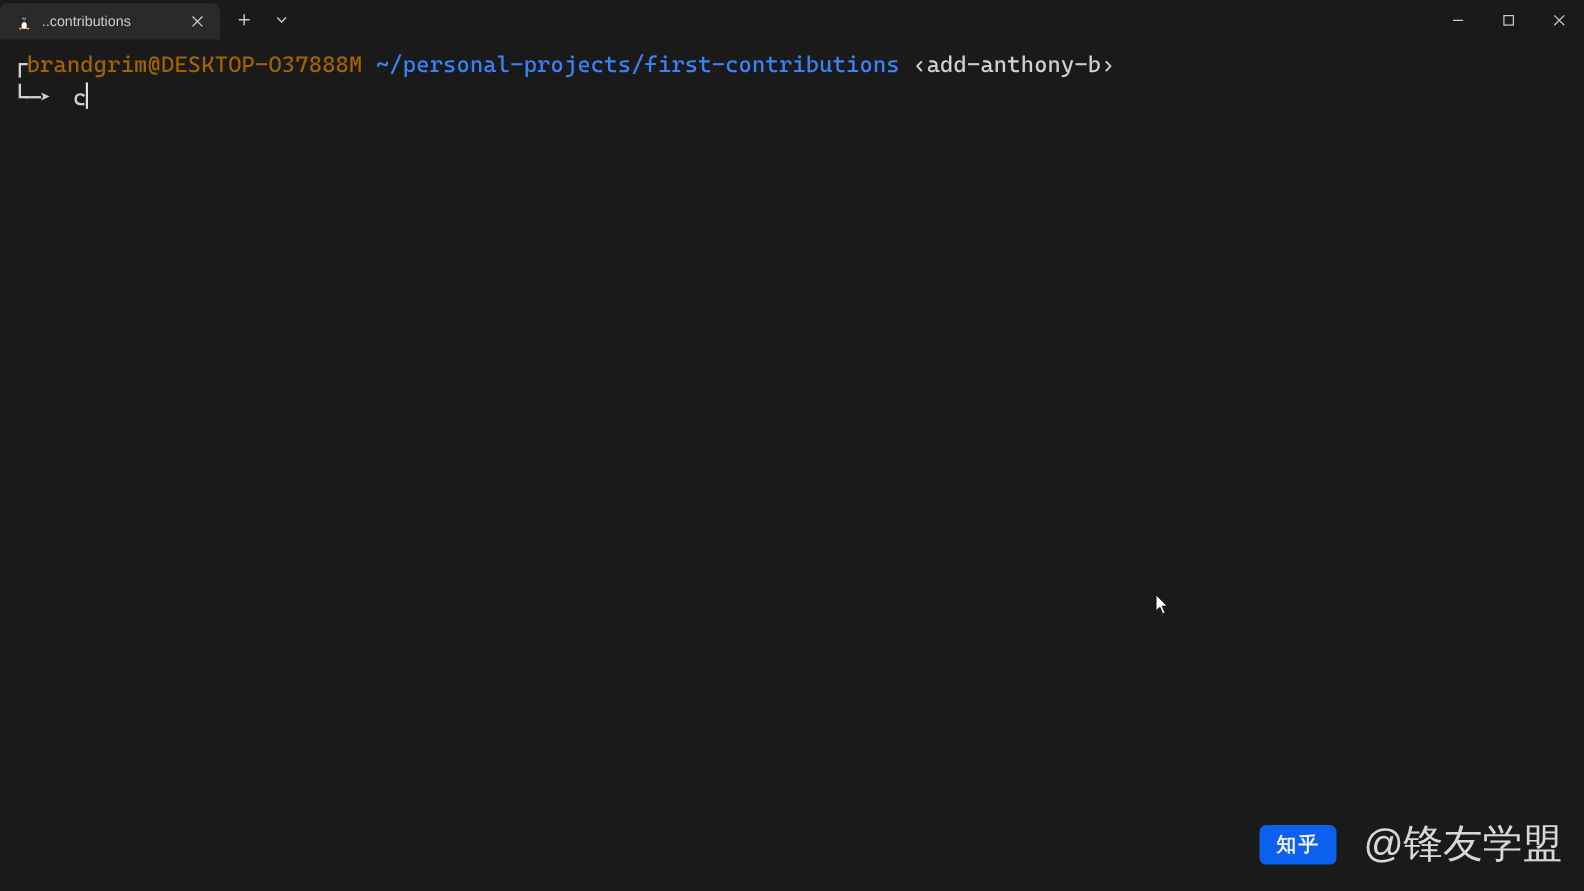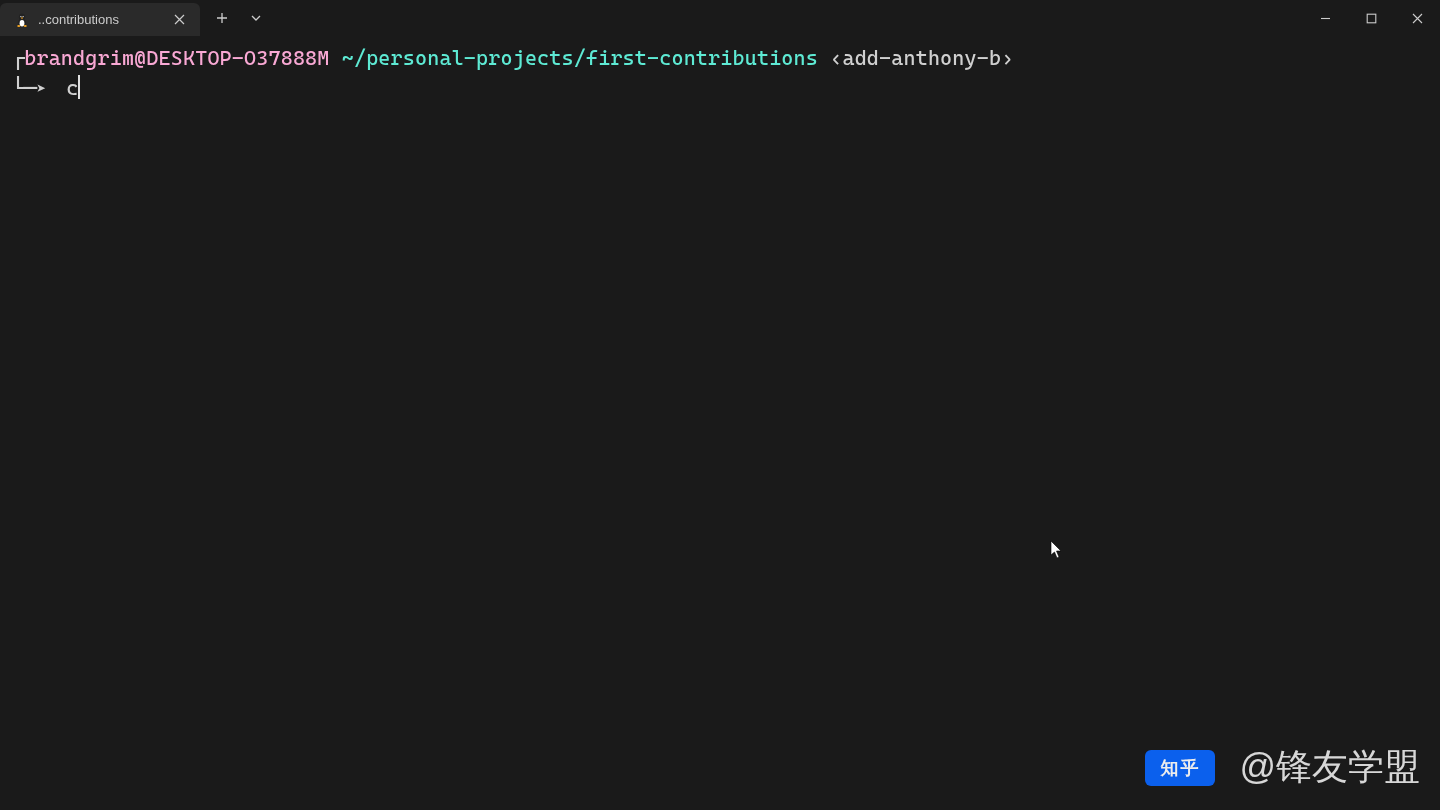--- a/index.html
+++ b/index.html
@@ -93,22 +93,22 @@
     font-family: 'Cascadia Code', 'Fira Code', 'Consolas', monospace;
     position: relative;
     height: calc(100% - 36px);
     letter-spacing: 0.2px;
   }
   .prompt-line1 {
   }
   .bracket-top {
     color: #d0d0d0;
   }
-  .userhost { color: #f9a8d4; }
-  .path { color: #5eead4; }
+  .userhost { color: #a16207; }
+  .path { color: #3b82f6; }
   .branch { color: #d0d0d0; text-align: center; }
   .prompt-line2 {
     color: #d0d0d0;
     display: flex;
     align-items: center;
   }
   .cmd-text {
     color: #d0d0d0;
     margin-left: 20px;
     position: relative;

